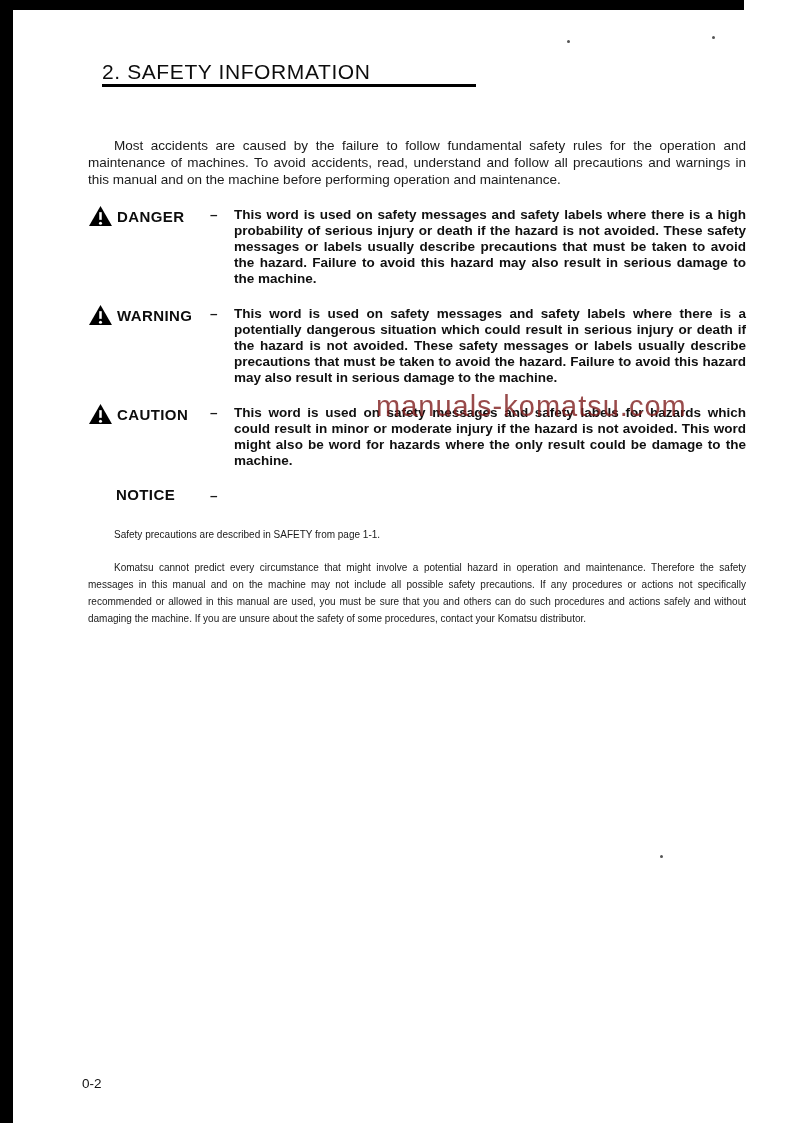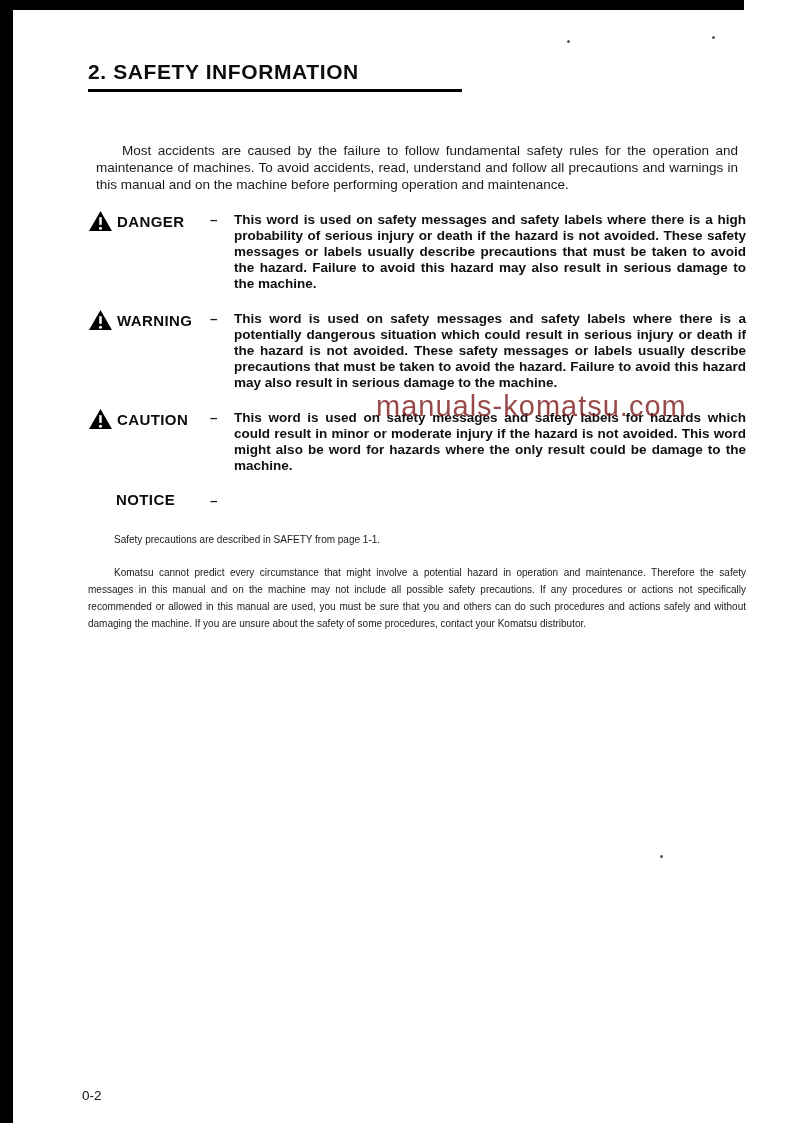--- a/index.html
+++ b/index.html
@@ -12,38 +12,37 @@
     color:#1a1a1a;
     overflow:hidden;
     box-sizing:border-box;
   }
   .bar-top{position:absolute;top:0;left:0;width:744px;height:10px;background:#000;}
   .bar-left{position:absolute;top:0;left:0;width:13px;height:1123px;background:#000;}
 
   .content{position:absolute;left:88px;top:60px;width:658px;}
 
   .doc-title{
-    margin:0 0 0 0;
+    margin:0 0 0 14px;
     font-size:21px;
-    font-weight:bold;
+    font-weight:normal;
     letter-spacing:0.6px;
     color:#0d0d0d;
     display:inline-block;
     width:374px;
-    padding-bottom:5px;
     border-bottom:3px solid #000;
   }
 
   .intro{margin-top:50px;}
   .para{
     font-size:13.5px;
     line-height:17px;
     text-align:justify;
     text-indent:26px;
-    margin:8px;
+    margin:0;
   }
   .para + .para{margin-top:1px;}
 
   .signals{margin-top:12px;}
   .signal-row{
     display:flex;
     align-items:flex-start;
     margin-top:17px;
   }
   .signal-head{
@@ -101,21 +100,21 @@
     color:#7f1d1d;
     opacity:0.8;
     letter-spacing:1px;
     white-space:nowrap;
     pointer-events:none;
   }
 
   .page-num{
     position:absolute;
     left:82px;
-    bottom:20px;
+    bottom:32px;
     font-size:13.5px;
     color:#111;
     margin-top:45px;
   }
 
   .speck{position:absolute;width:3px;height:3px;background:#555;border-radius:50%;}
   .speck.s1{top:40px;left:567px;}
   .speck.s2{top:36px;left:712px;}
   .speck.s3{top:855px;left:660px;}
 </style>

